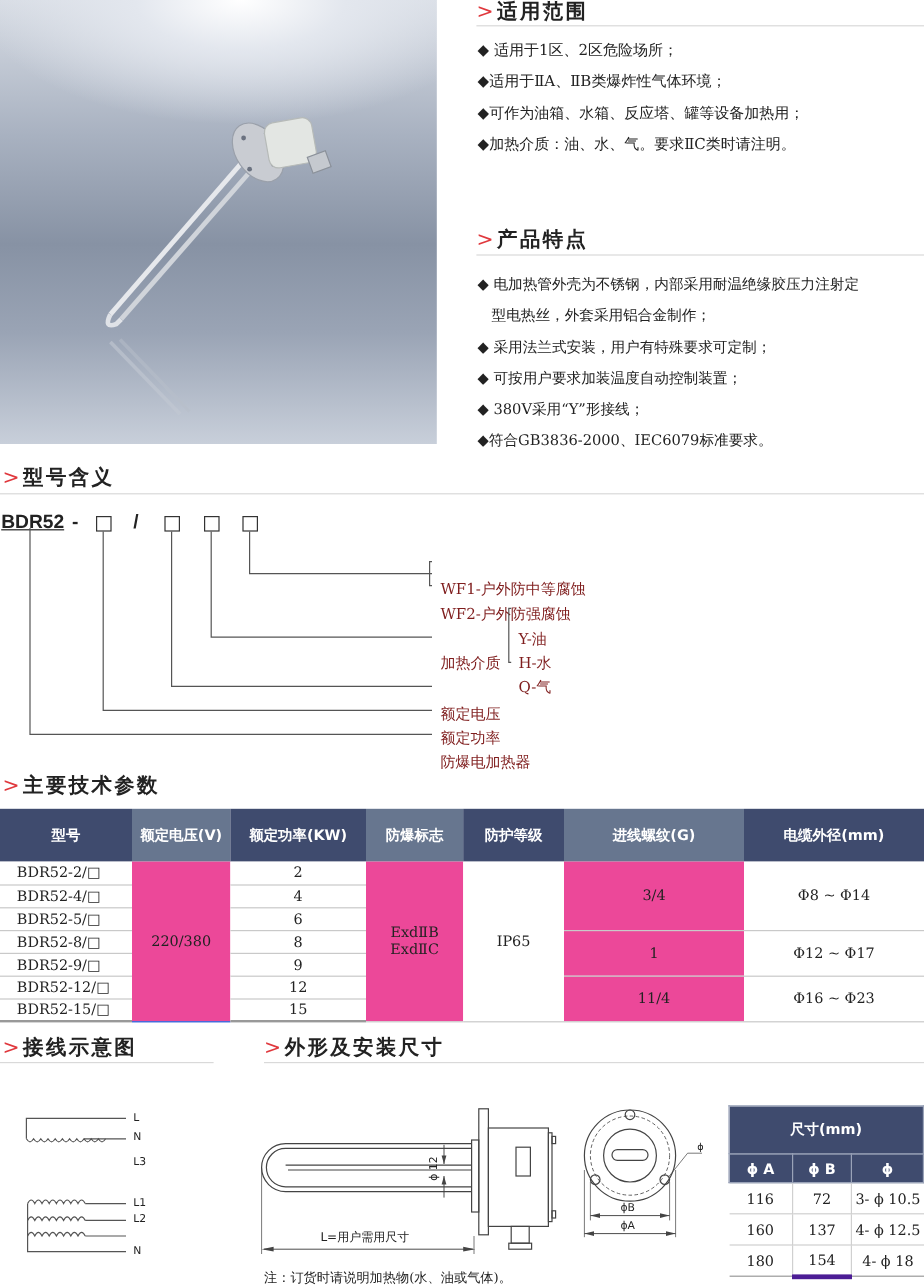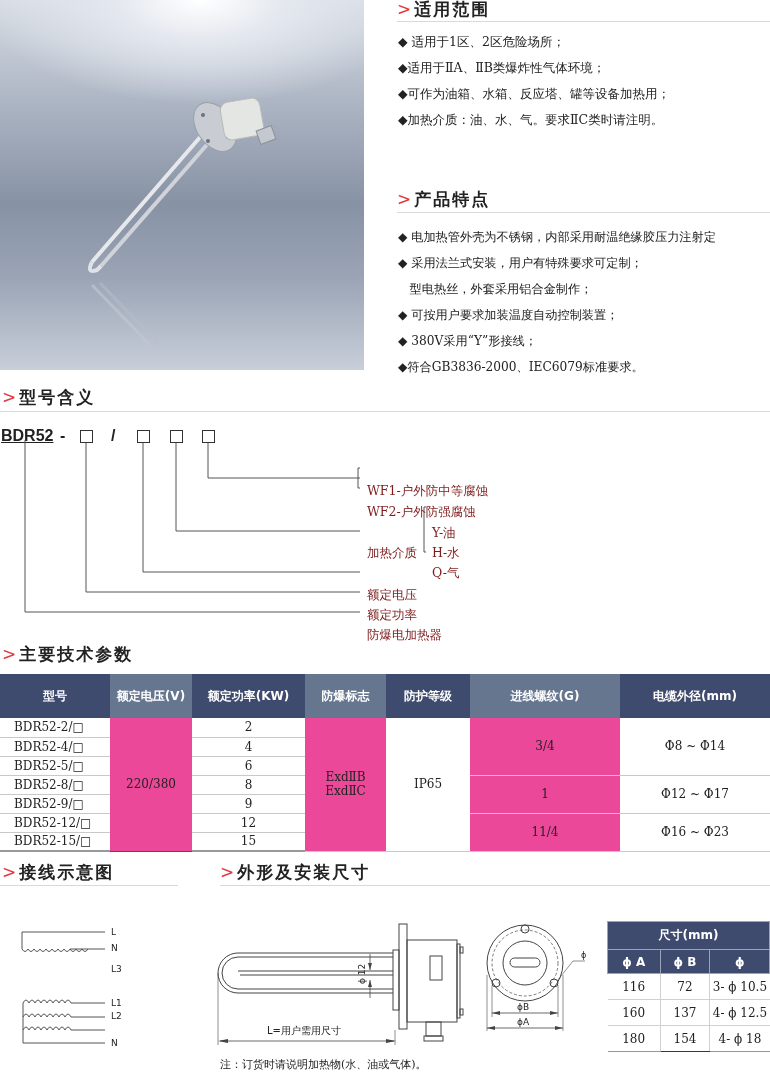--- a/index.html
+++ b/index.html
@@ -22,21 +22,21 @@
   table.spec { border-collapse: collapse; font-size: 12px; }
   table.spec th { height: 44px; color: #fff; font-family: "DejaVu Sans", sans-serif; font-size: 12px; font-weight: bold; }
   table.spec th.d { background: #3f4b6e; }
   table.spec th.l { background: #67768f; }
   table.spec td { height: 19px; text-align: center; border-bottom: 1px solid #c9c9c9; padding: 0; }
   table.spec td.g { background: #ec4899; }
   table.spec td.w { background: #fff; }
   table.spec td.model { text-align: left; padding-left: 14px; }
   
   table.dim { border-collapse: collapse; font-size: 12px; }
-  table.dim th { background: #3f4b6e; color: #fff; height: 28px; font-family: "DejaVu Sans", sans-serif; font-size: 12px; border: 1px solid #9aa3b8; }
+  table.dim th { background: #3f4b6e; color: #fff; height: 40px; font-family: "DejaVu Sans", sans-serif; font-size: 12px; border: 1px solid #9aa3b8; }
   table.dim td { height: 26px; text-align: center; border-right: 1px solid #d0d0d0; border-bottom: 1px solid #d0d0d0; }
   table.dim td:last-child { border-right: none; }
   .note { font-size: 11px; color: #222; }
   .wlbl { font-family: "DejaVu Sans", sans-serif; font-size: 9px; color: #222; }
 </style>
 </head>
 <body>
 
 <div class="abs photo">
   <svg width="364" height="370">
@@ -69,22 +69,22 @@
   <div class="b">◆可作为油箱、水箱、反应塔、罐等设备加热用；</div>
   <div class="b">◆加热介质：油、水、气。要求ⅡC类时请注明。</div>
 </div>
 
 <div class="abs sec-title" style="left:397px; top:188px;">
   <span class="arrow">&gt;</span><span>产品特点</span>
 </div>
 <div class="abs rule" style="left:397px; top:212px; width:373px;"></div>
 <div class="abs bullets" style="left:398px; top:224px; font-size:12.2px;">
   <div class="b">◆ 电加热管外壳为不锈钢，内部采用耐温绝缘胶压力注射定</div>
+  <div class="b" style="white-space:pre;">   型电热丝，外套采用铝合金制作；</div>
   <div class="b">◆ 采用法兰式安装，用户有特殊要求可定制；</div>
-  <div class="b" style="white-space:pre;">   型电热丝，外套采用铝合金制作；</div>
   <div class="b">◆ 可按用户要求加装温度自动控制装置；</div>
   <div class="b">◆ 380V采用“Y”形接线；</div>
   <div class="b">◆符合GB3836-2000、IEC6079标准要求。</div>
 </div>
 
 <div class="abs sec-title" style="left:2px; top:386px;">
   <span class="arrow">&gt;</span><span>型号含义</span>
 </div>
 <div class="abs rule" style="left:0; top:411px; width:770px;"></div>
 
@@ -308,17 +308,17 @@
       <td>72</td>
       <td>3- ϕ 10.5</td>
     </tr>
     <tr>
       <td>160</td>
       <td>137</td>
       <td>4- ϕ 12.5</td>
     </tr>
     <tr>
       <td style="border-bottom:1px solid #999;">180</td>
-      <td style="border-bottom:1px solid #4c1d95;">154</td>
+      <td style="border-bottom:4px solid #4c1d95;">154</td>
       <td style="border-bottom:1px solid #999;">4- ϕ 18</td>
     </tr>
   </tbody>
 </table>
 
 </body></html>

